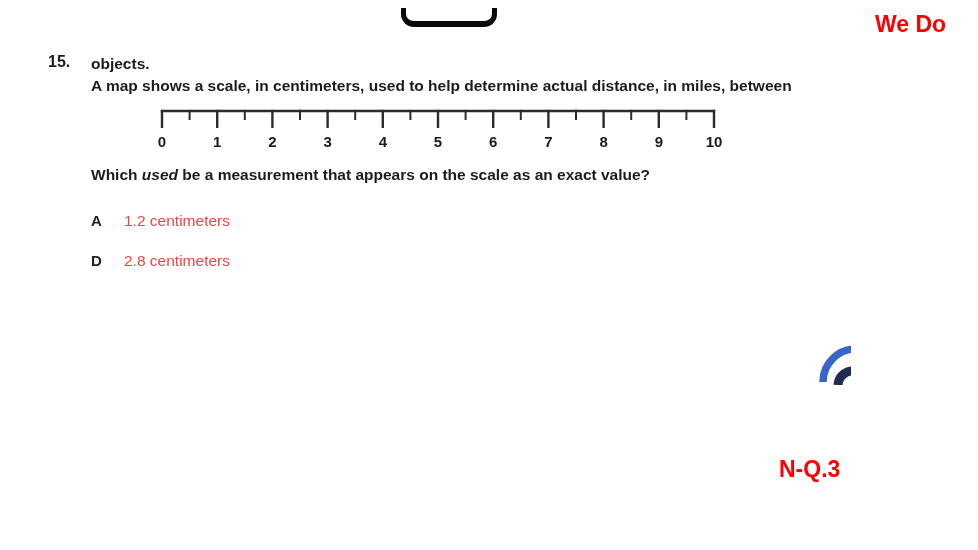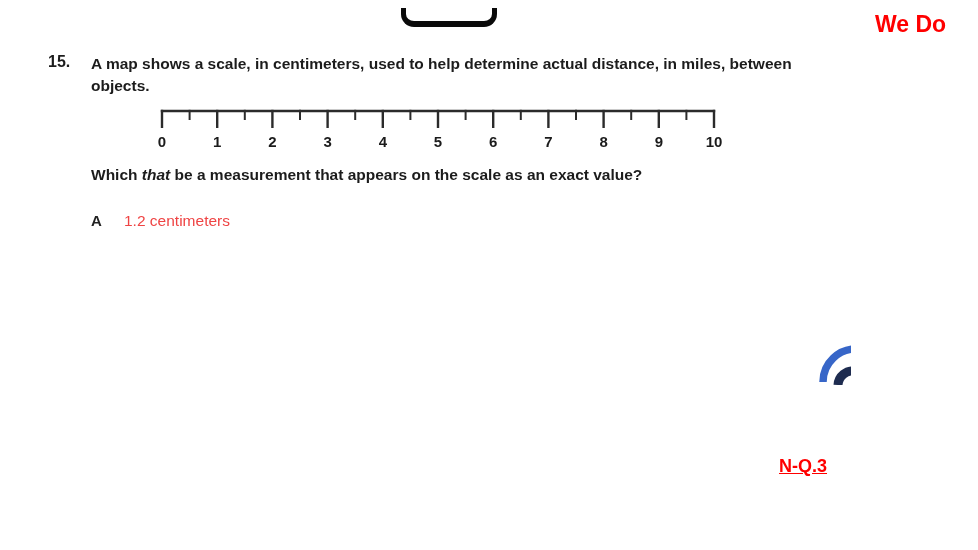--- a/index.html
+++ b/index.html
@@ -53,34 +53,34 @@
     font-size:15px;font-weight:bold;color:#222222;
   }
   .opt-text{
     font-size:15.5px;font-weight:normal;color:#ef4444;
   }
 
   .logo-arc{left:814px;top:338px;width:37px;height:47px;overflow:hidden;}
 
   .standard-code{
     left:779px;top:456px;
-    font-size:18px;font-weight:bold;color:#ff0000;text-decoration:underline;
+    font-size:23px;font-weight:bold;color:#ff0000;
   }
 </style>
 </head>
 <body>
 
 <div class="abs top-bracket"></div>
 
 <div class="abs we-do" style="color: rgb(255, 0, 0);">We Do</div>
 
 <div class="abs q-number">15.</div>
 <div class="abs q-text">
+  <div>objects.</div>
   <div>A map shows a scale, in centimeters, used to help determine actual distance, in miles, between</div>
-  <div>objects.</div>
 </div>
 
 <div class="abs ruler-wrap" id="ruler"><svg width="564" height="50">
       <line x1="2.8" x2="557.2" y1="7" y2="7" stroke="#2b2b2b" stroke-width="2.4"></line>
       <line x1="4" x2="4" y1="5.8" y2="24" stroke="#2b2b2b" stroke-width="2.4"></line>
       <line x1="31.6" x2="31.6" y1="5.8" y2="16" stroke="#2b2b2b" stroke-width="2"></line>
       <line x1="59.2" x2="59.2" y1="5.8" y2="24" stroke="#2b2b2b" stroke-width="2.4"></line>
       <line x1="86.8" x2="86.8" y1="5.8" y2="16" stroke="#2b2b2b" stroke-width="2"></line>
       <line x1="114.4" x2="114.4" y1="5.8" y2="24" stroke="#2b2b2b" stroke-width="2.4"></line>
       <line x1="142" x2="142" y1="5.8" y2="16" stroke="#2b2b2b" stroke-width="2"></line>
@@ -105,25 +105,28 @@
       <text x="169.6" y="43" text-anchor="middle" class="ruler-label">3</text>
       <text x="224.8" y="43" text-anchor="middle" class="ruler-label">4</text>
       <text x="280" y="43" text-anchor="middle" class="ruler-label">5</text>
       <text x="335.2" y="43" text-anchor="middle" class="ruler-label">6</text>
       <text x="390.4" y="43" text-anchor="middle" class="ruler-label">7</text>
       <text x="445.6" y="43" text-anchor="middle" class="ruler-label">8</text>
       <text x="500.8" y="43" text-anchor="middle" class="ruler-label">9</text>
       <text x="556" y="43" text-anchor="middle" class="ruler-label">10</text>
     </svg></div>
 
-<div class="abs q-prompt"><span>Which </span><span class="em">that</span><span> be a measurement that appears on the scale as an exact value?</span></div>
+<div class="abs q-prompt"><span>Which </span><span class="em">used</span><span> be a measurement that appears on the scale as an exact value?</span></div>
 
 <div class="abs options">
   <div class="option-row">
     <span class="opt-letter">A</span><span class="opt-text">1.2 centimeters</span>
+  </div>
+  <div class="option-row">
+    <span class="opt-letter">D</span><span class="opt-text">2.8 centimeters</span>
   </div>
 </div>
 
 <div class="abs logo-arc">
   <svg width="37" height="47" viewBox="0 0 37 47" xmlns="http://www.w3.org/2000/svg">
     <path id="logo-outer-arc" d="M 9 44 A 33 33 0 0 1 44 11" fill="none" stroke-width="7.5" stroke="#3766c8"></path>
     <path id="logo-inner-arc" d="M 24 47 A 15 15 0 0 1 41 33" fill="none" stroke-width="9" stroke="#1e2c50"></path>
   </svg>
 </div>
 

